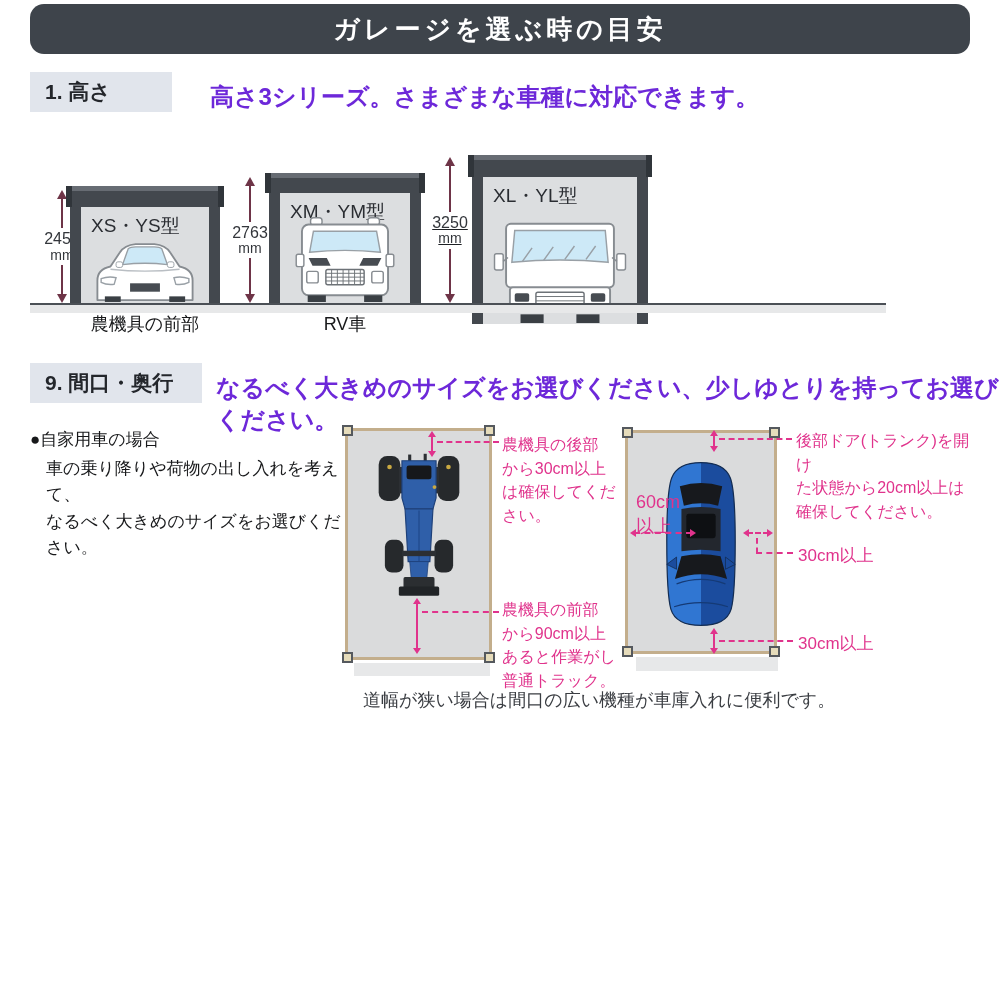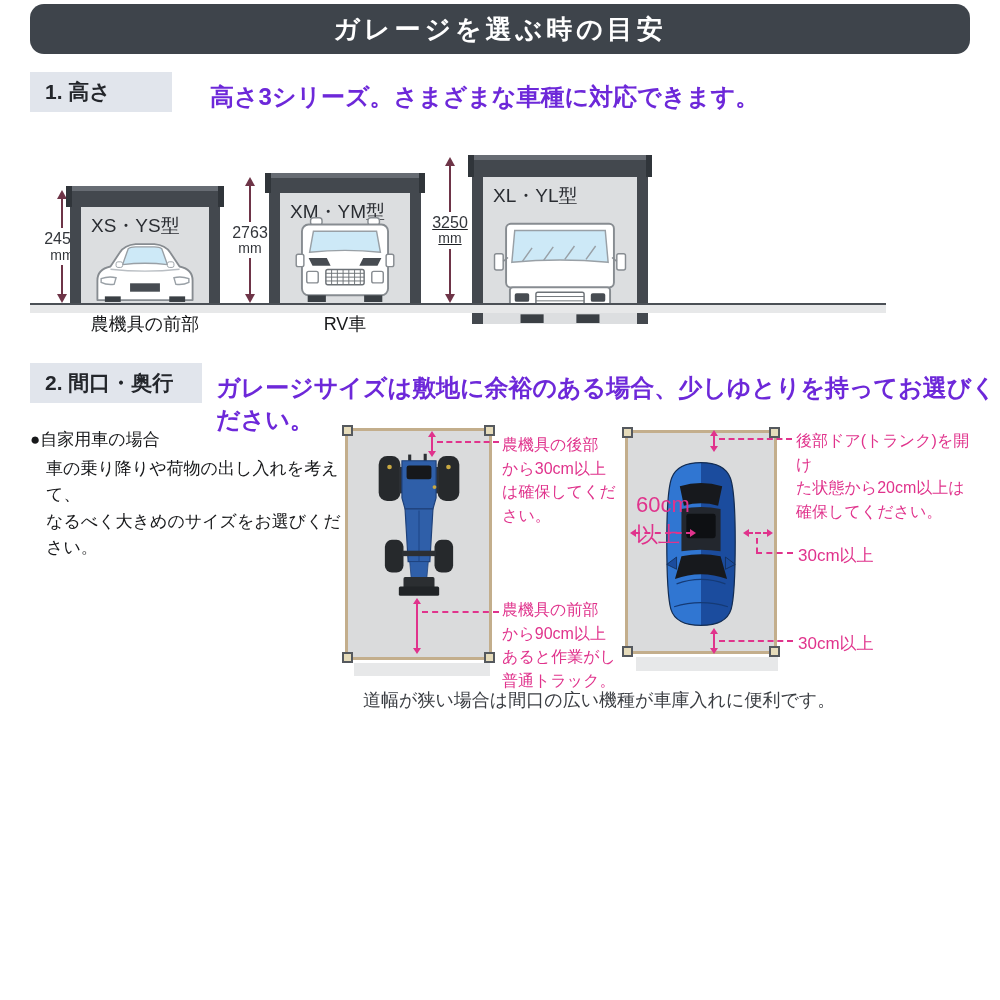--- a/index.html
+++ b/index.html
@@ -112,21 +112,21 @@
   .dash-h{position:absolute;border-top:2px dashed var(--pink);}
   .dash-v{position:absolute;border-left:2px dashed var(--pink);}
 
   #t-top-arrow{left:87px;top:11px;height:26px;}
   #t-top-leader{left:97px;top:21px;width:62px;}
   #t-rear-text{left:162px;top:13px;width:114px;}
   #t-bottom-arrow{left:72px;top:178px;height:56px;}
   #t-bottom-leader{left:82px;top:191px;width:77px;}
   #t-front-text{left:162px;top:178px;width:122px;}
 
-  #c-left-text{left:296px;top:70px;width:62px;font-size:22px;line-height:1.35;}
+  #c-left-text{left:296px;top:70px;width:62px;font-size:18px;line-height:1.35;}
   #c-left-arrow{left:290px;top:108px;width:66px;}
   #c-top-arrow{left:369px;top:10px;height:22px;}
   #c-top-leader{left:379px;top:18px;width:73px;}
   #c-trunk-text{left:456px;top:9px;width:182px;}
   #c-right-arrow{left:403px;top:108px;width:30px;}
   #c-right-leader-v{left:416px;top:118px;height:15px;}
   #c-right-leader-h{left:416px;top:132px;width:37px;}
   #c-right-text{left:458px;top:123px;font-size:17px;}
   #c-bottom-arrow{left:369px;top:208px;height:26px;}
   #c-bottom-leader{left:379px;top:220px;width:74px;}
@@ -244,22 +244,22 @@
       </div>
     </div>
 
     <div class="ground-line"></div>
     <div class="ground-shade"></div>
 
     <div class="vehicle-label" id="vl1">農機具の前部</div>
     <div class="vehicle-label" id="vl2">RV車</div>
   </div>
 
-  <div class="sec-label" id="sec2-label">2. 間口・奥行</div>
-  <div class="sec-desc" id="sec2-desc">ガレージサイズは敷地に余裕のある場合、少しゆとりを持ってお選びください。</div>
+  <div class="sec-label" id="sec2-label">9. 間口・奥行</div>
+  <div class="sec-desc" id="sec2-desc">なるべく大きめのサイズをお選びください、少しゆとりを持ってお選びください。</div>
 
   <div class="notes">
     <div class="note">
       <div class="note-title">●自家用車の場合</div>
       <div class="note-body">車の乗り降りや荷物の出し入れを考えて、
 なるべく大きめのサイズをお選びください。</div>
     </div>
     <div class="note">
     </div>
   </div>

